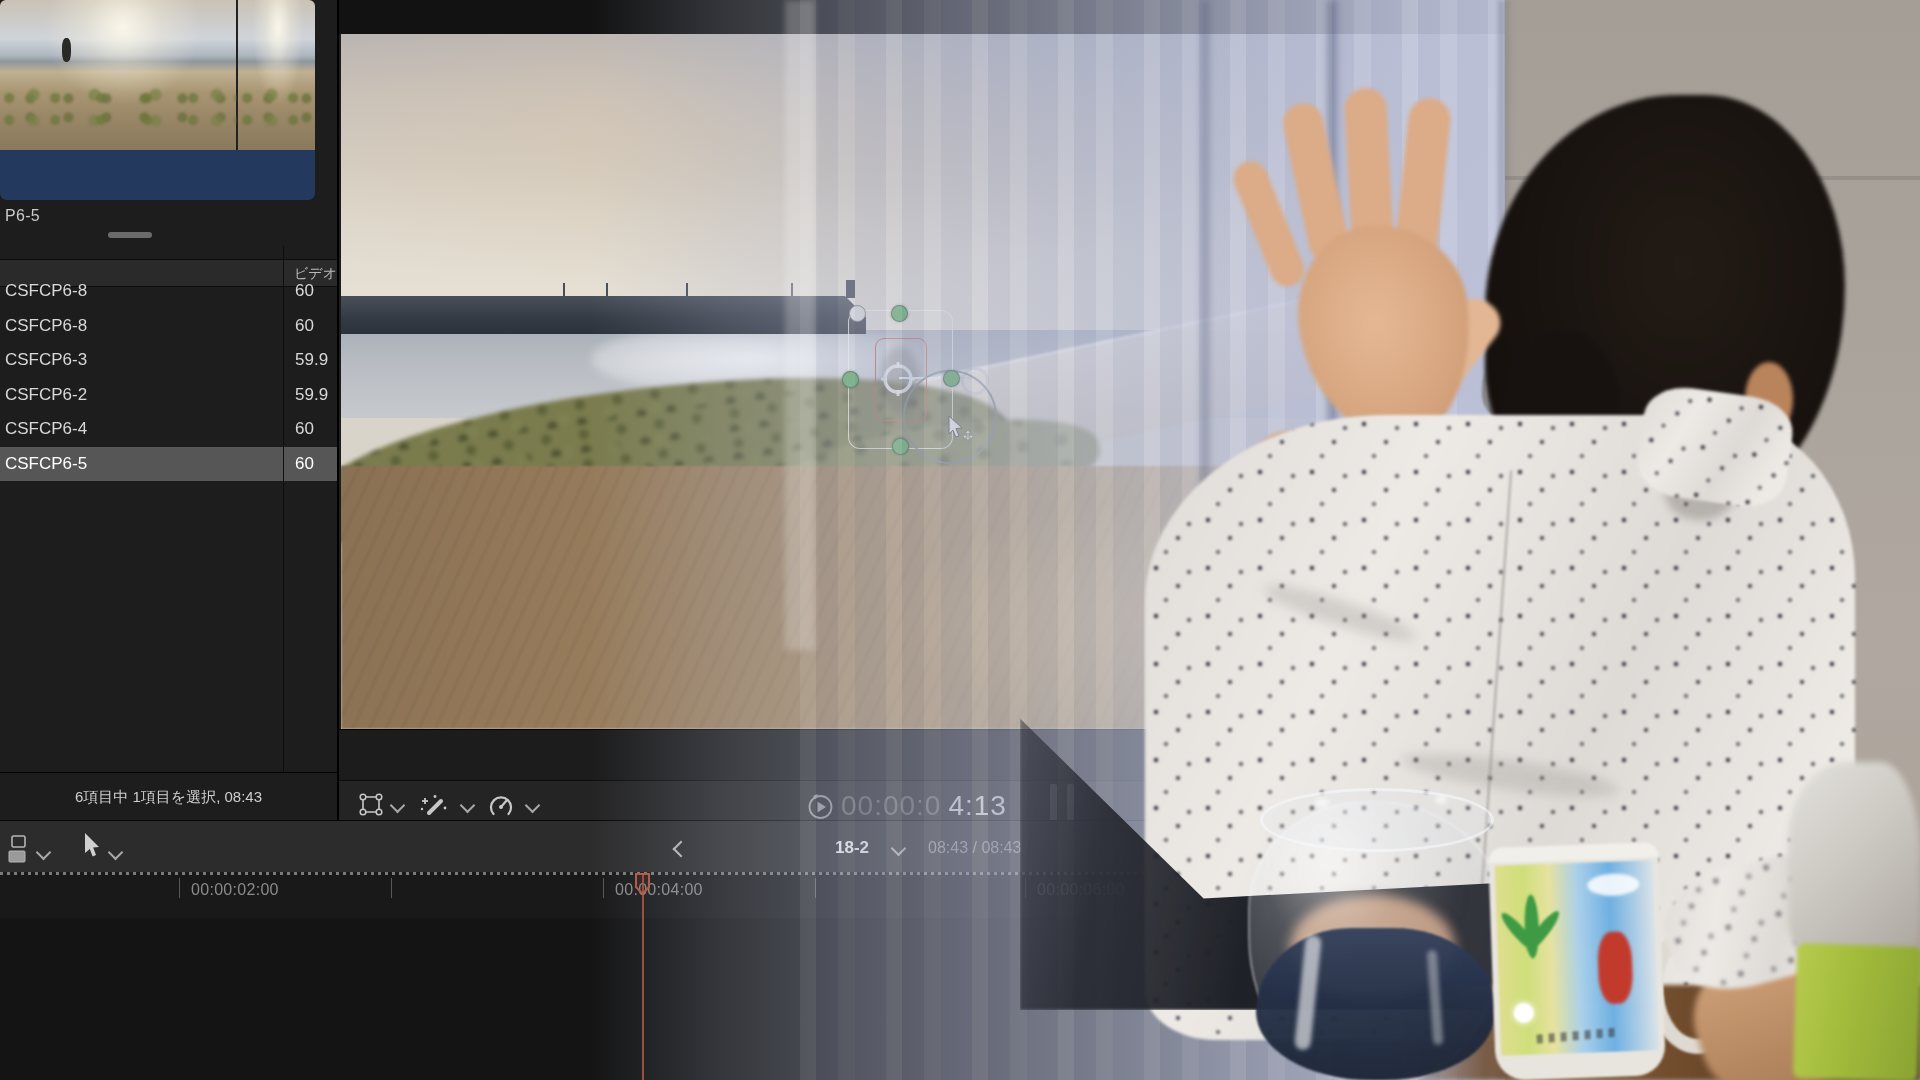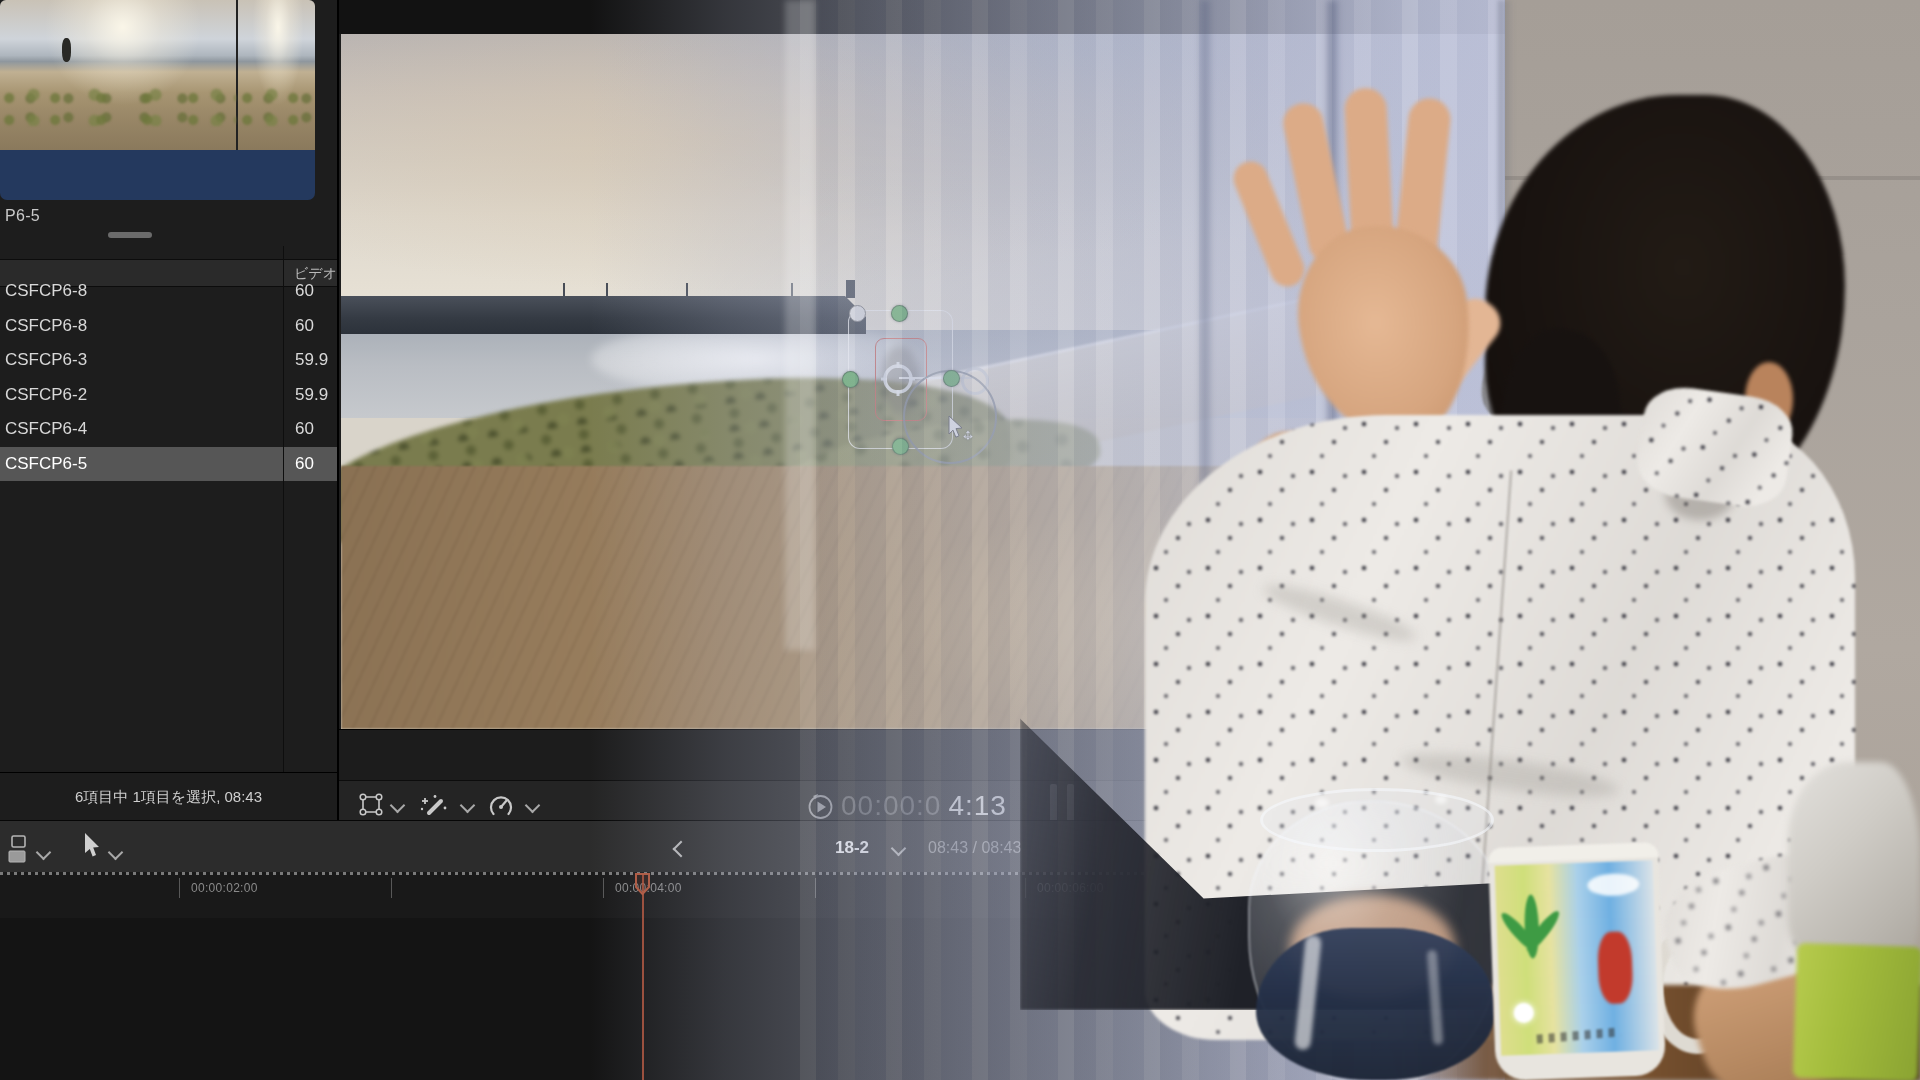--- a/index.html
+++ b/index.html
@@ -100,21 +100,21 @@
   #txmove{left:617px;top:391px;width:20px;height:20px;color:#fff;font-size:15px;text-shadow:0 0 2px #333;}
   #txmove span{position:absolute;left:0;top:0;width:20px;text-align:center;}
 
   
   #timeline{left:0;top:820px;width:1920px;height:260px;background:#151515;}
   #ttoolbar{left:0;top:0;width:1920px;height:52px;background:#2c2c2c;border-top:1px solid #060606;}
   #ruler{left:0;top:52px;width:1920px;height:46px;background:#191919;}
   #rdash{left:0;top:0;width:1920px;height:3px;
      background:repeating-linear-gradient(90deg,#7a7a7a 0 3px, rgba(0,0,0,0) 3px 7px);}
   .tick{position:absolute;top:6px;width:1px;height:20px;background:#585858;}
-  .tlabel{position:absolute;top:9px;font-size:12px;color:#8a8a8a;letter-spacing:.3px;white-space:nowrap;}
+  .tlabel{position:absolute;top:9px;font-size:16px;color:#8a8a8a;letter-spacing:.3px;white-space:nowrap;}
   #tracks{left:0;top:98px;width:1920px;height:162px;background:#141414;}
   #playhead{top:874px;width:2px;height:206px;background:rgba(186,84,56,.8);z-index:20;}
   #phflag{top:872px;width:18px;height:24px;z-index:21;}
   .tname{font-size:17px;font-weight:bold;color:#ececec;}
   .tdur{font-size:16px;color:#8f8f8f;}
 
   
   #overlay{left:500px;top:0;width:1420px;height:1080px;overflow:hidden;pointer-events:none;z-index:60;}
   #curtain{position:absolute;left:90px;top:0;width:965px;height:1080px;
     background:linear-gradient(90deg, rgba(173,180,205,0) 0%, rgba(175,182,207,.22) 14%, rgba(178,185,209,.38) 28%, rgba(182,188,212,.52) 42%, rgba(186,192,215,.66) 58%, rgba(189,194,218,.8) 72%, rgba(192,197,220,.92) 86%, rgba(194,198,221,.97) 100%);}

